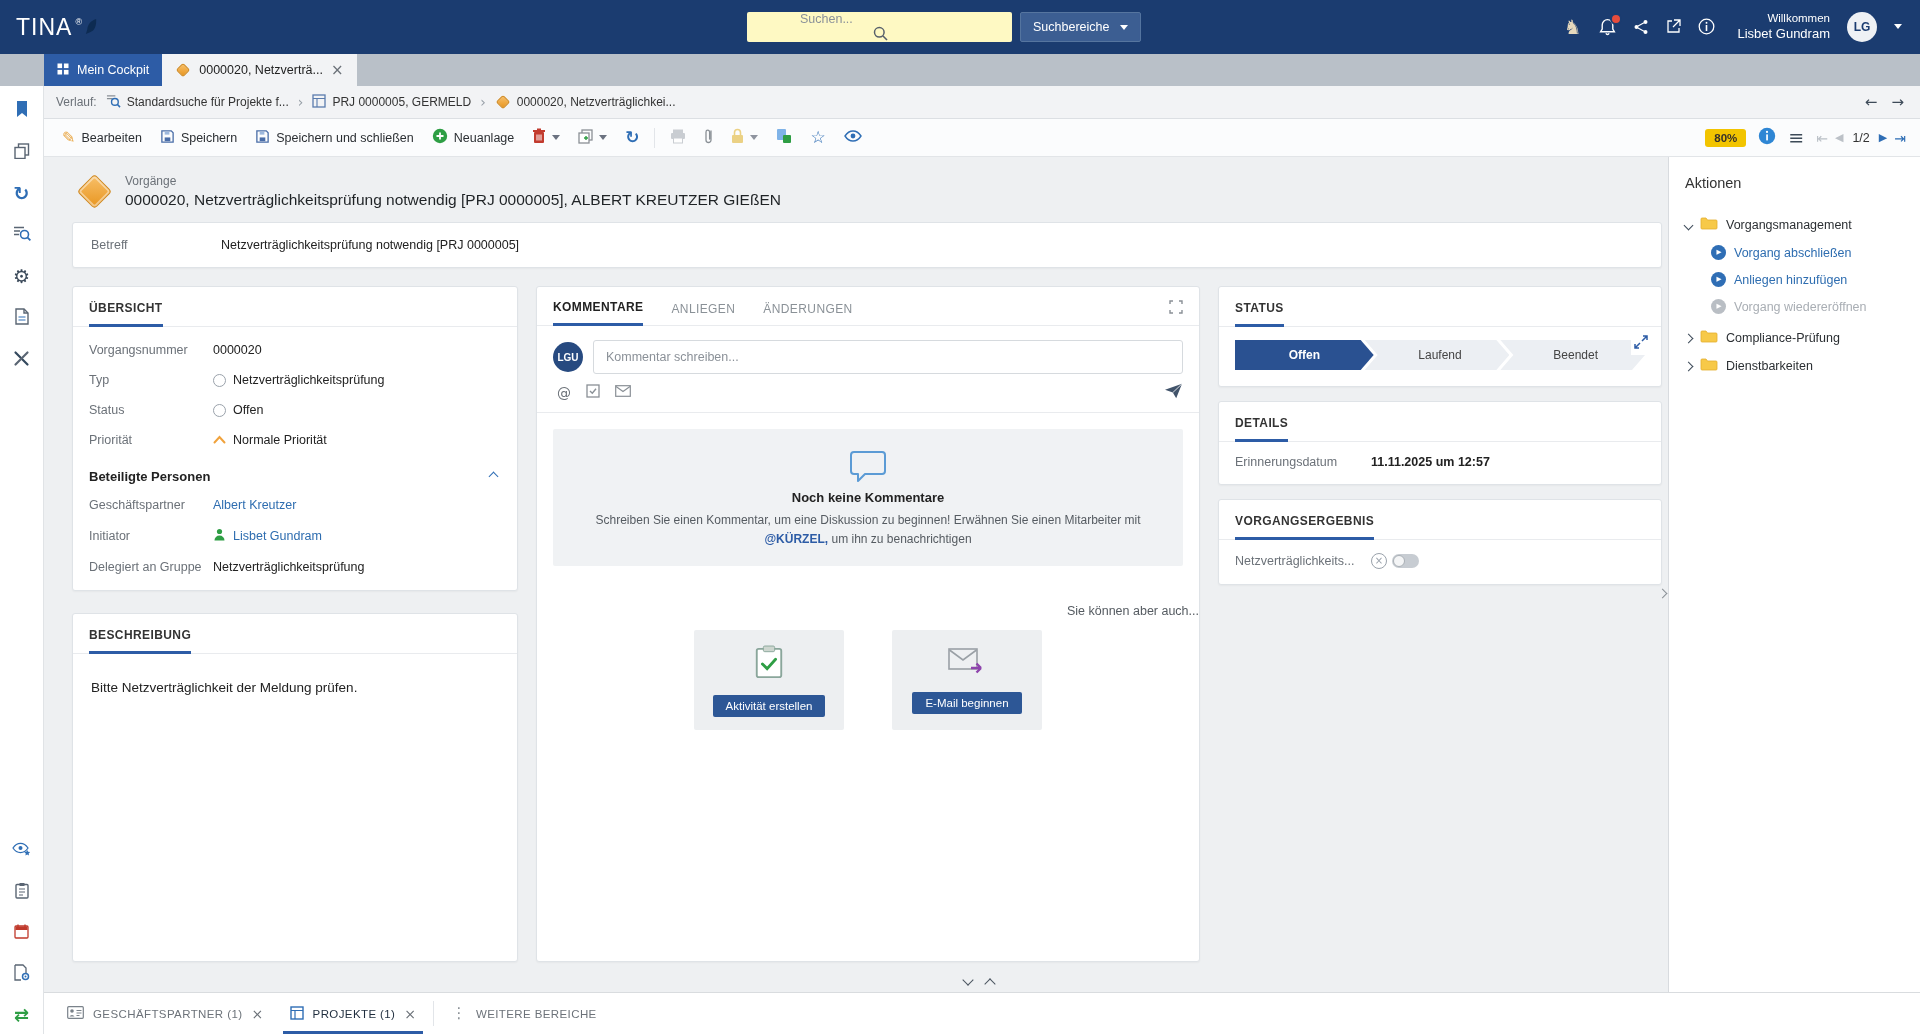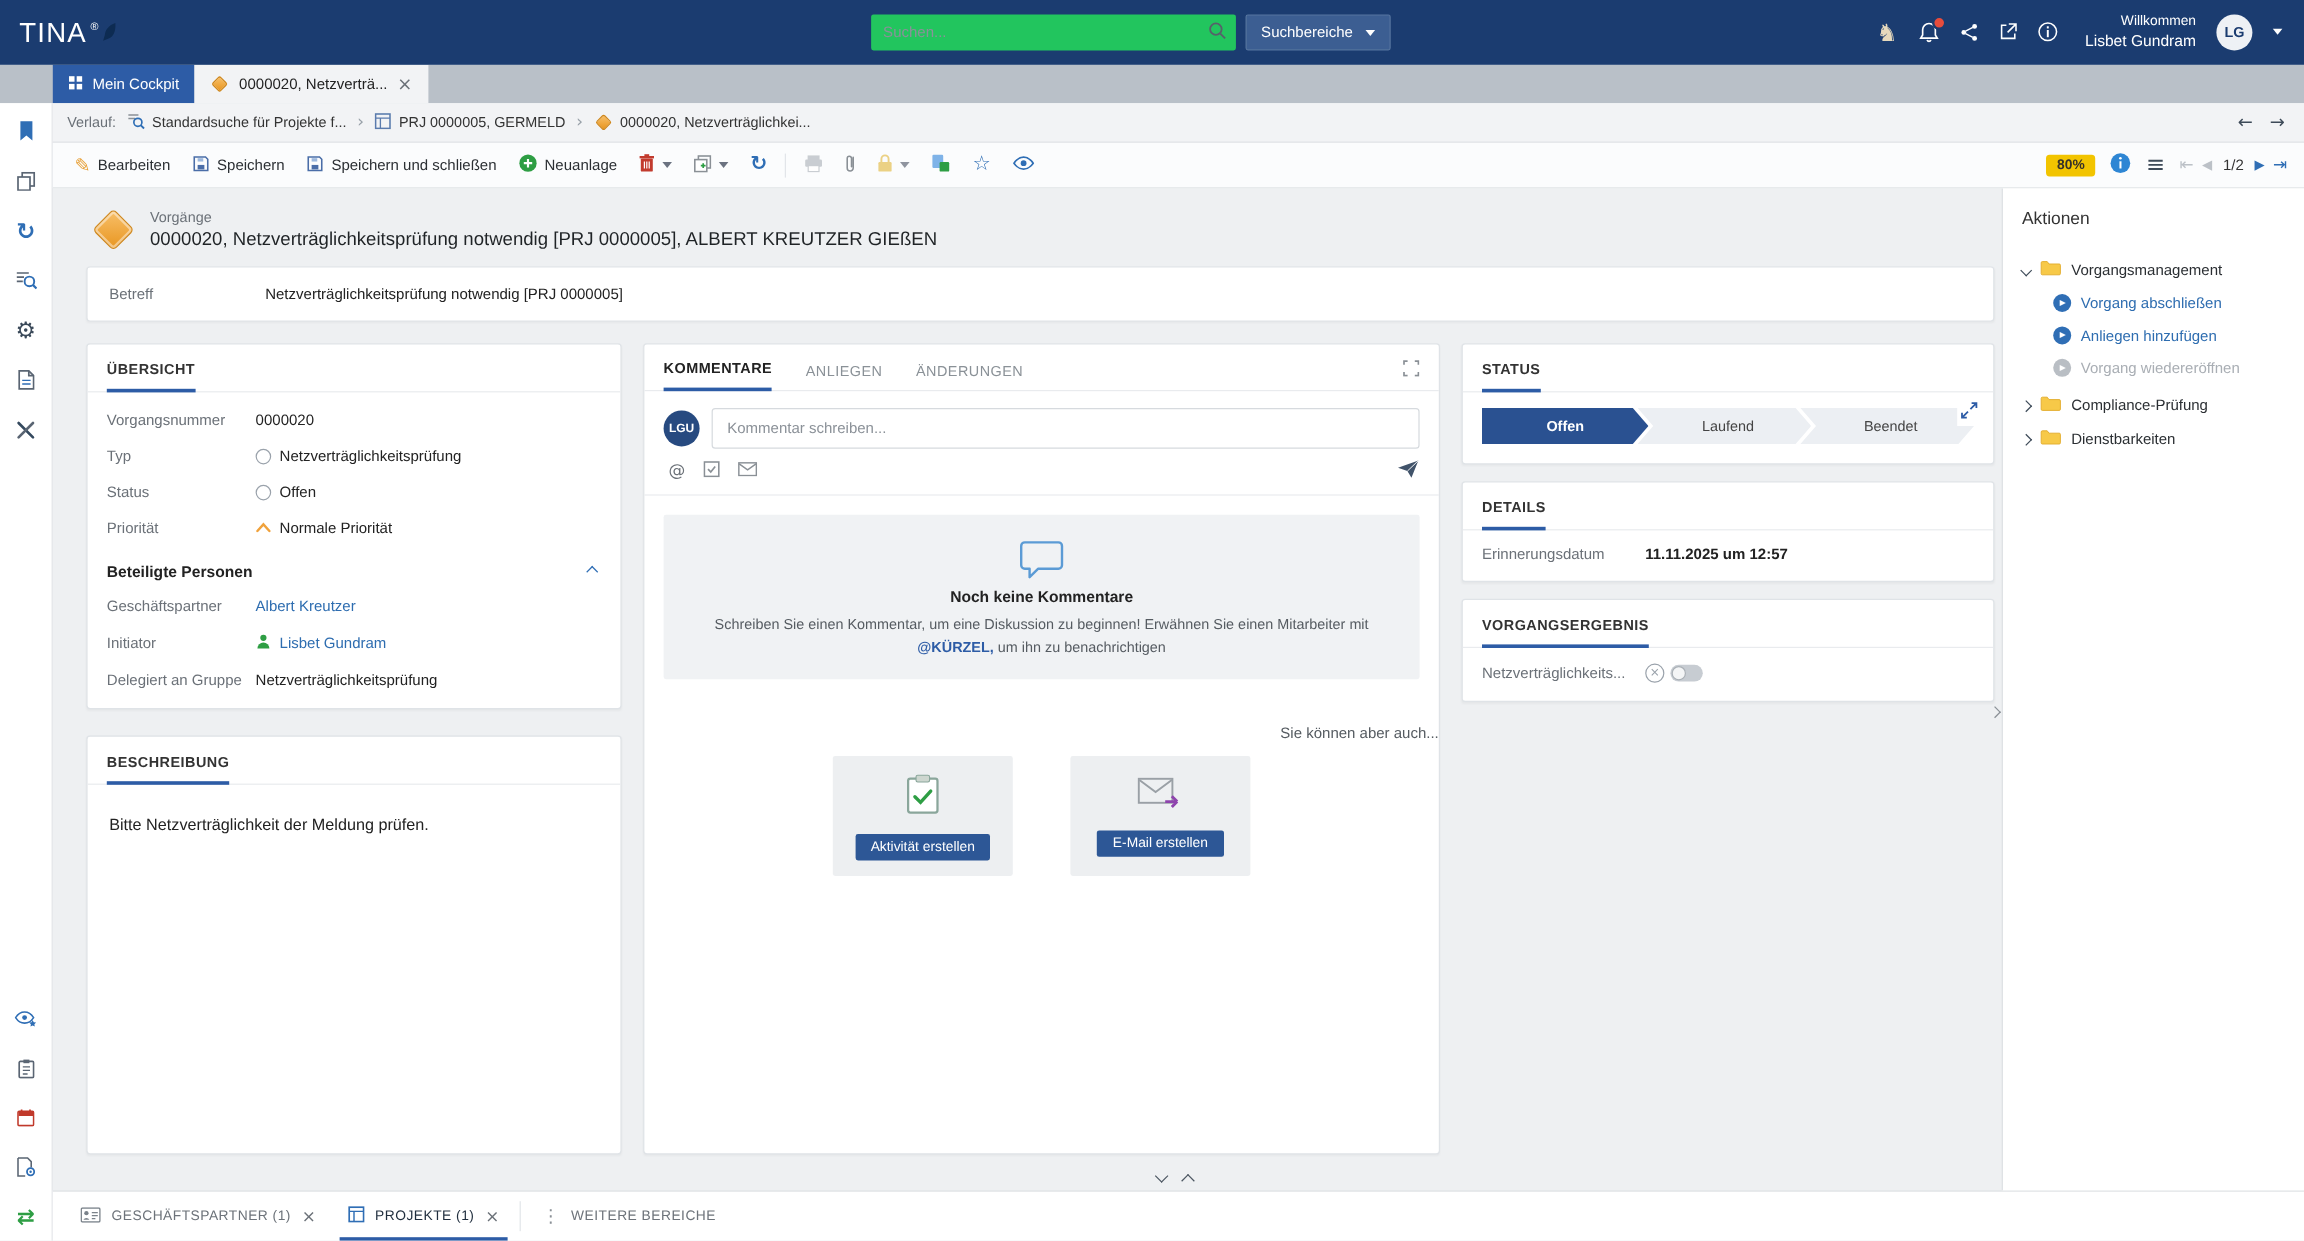--- a/index.html
+++ b/index.html
@@ -11,21 +11,21 @@
 
   .app { width:1920px; height:1034px; display:flex; flex-direction:column; }
 
   
   .topbar { flex:0 0 54px; background:#1b3c70; color:#fff; display:flex; align-items:center;
             padding:0 18px 0 16px; position:relative; }
   .logo-wrap { display:flex; align-items:flex-start; gap:3px; }
   .logo-text { font-size:23px; font-weight:normal; letter-spacing:1px; }
   .logo-reg { font-size:9px; margin-top:3px; }
   .top-center { position:absolute; left:50%; top:12px; transform:translateX(-54%); display:flex; gap:8px; }
-  .search-box { width:304px; height:30px; background:#22c55e; border-radius:2px; display:flex; align-items:center; padding:0 8px 0 10px; }
+  .search-box { width:265px; height:30px; background:#fef9c3; border-radius:2px; display:flex; align-items:center; padding:0 8px 0 10px;flex-direction:column; }
   .search-box input { flex:1; border:none; outline:none; background:transparent; font-size:12.5px; color:#333; }
   .search-box input::placeholder { color:#8a9199; }
   .scope-btn { height:30px; background:#3c5e92; border:1px solid #56759f; border-radius:2px; color:#fff;
                display:flex; align-items:center; gap:11px; padding:0 12px; font-size:12.5px; }
   .caret { width:0; height:0; border-left:4px solid transparent; border-right:4px solid transparent; border-top:5px solid #6b7280; }
   .caret.w { border-top-color:#fff; }
   .top-right { margin-left:auto; display:flex; align-items:center; gap:17px; }
   .top-ic { position:relative; display:flex; align-items:center; }
   .badge-dot { position:absolute; top:-5px; right:-6px; width:12px; height:12px; border-radius:50%; background:#e74c3c; border:2px solid #1b3c70; }
   .welcome { text-align:right; line-height:1.3; margin-left:6px; }
@@ -606,21 +606,21 @@
                     <button class="opt-btn" data-interactable="true">Aktivität erstellen</button>
                   </div>
                   <div class="opt-tile" data-interactable="true">
                     <span data-interactable="false">
                       <svg width="40" height="32" viewBox="0 0 40 32">
                           <rect x="2" y="4" width="28" height="20" fill="#eef0f2" stroke="#9aa0a6" stroke-width="1.6"></rect>
                           <path d="M2.5 5l13.5 10L29.5 5" fill="none" stroke="#9aa0a6" stroke-width="1.6"></path>
                           <path d="M24 23h10m0 0l-4.5-4.5M34 23l-4.5 4.5" stroke="#8e44ad" stroke-width="2.4" fill="none"></path>
                         </svg>
                     </span>
-                    <button class="opt-btn" data-interactable="true">E-Mail erstellen</button>
+                    <button class="opt-btn" data-interactable="true">E-Mail beginnen</button>
                   </div>
                 </div>
               </div>
             </div>
 
             <div class="col-right">
               <div class="card" data-interactable="false" style="position:relative;">
                 <div class="card-header" data-interactable="false">
                   <span class="card-title" data-interactable="false">STATUS</span>
                 </div>

